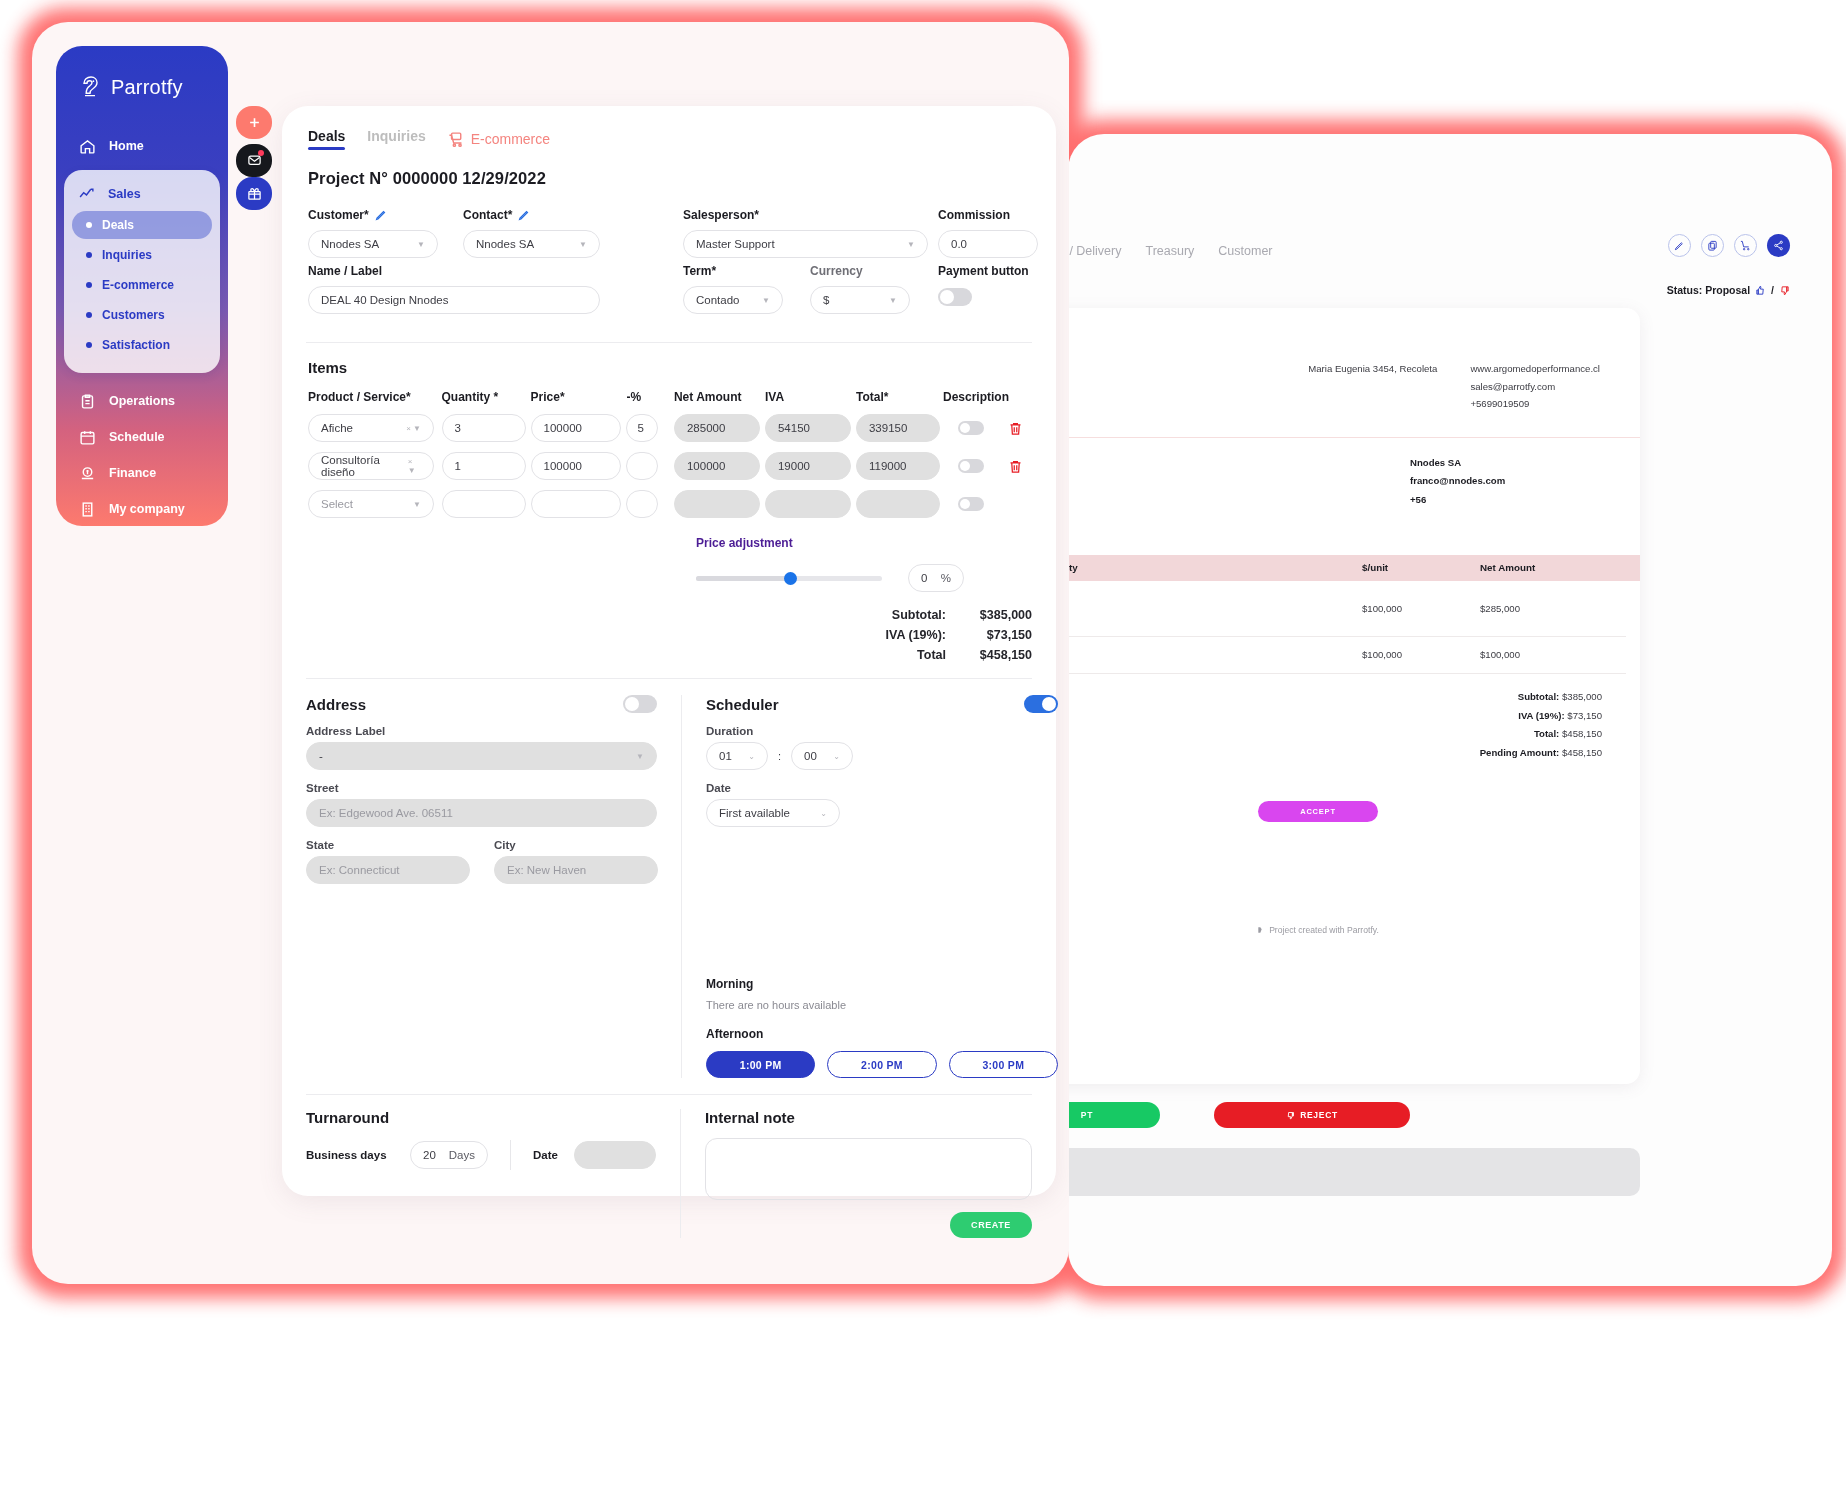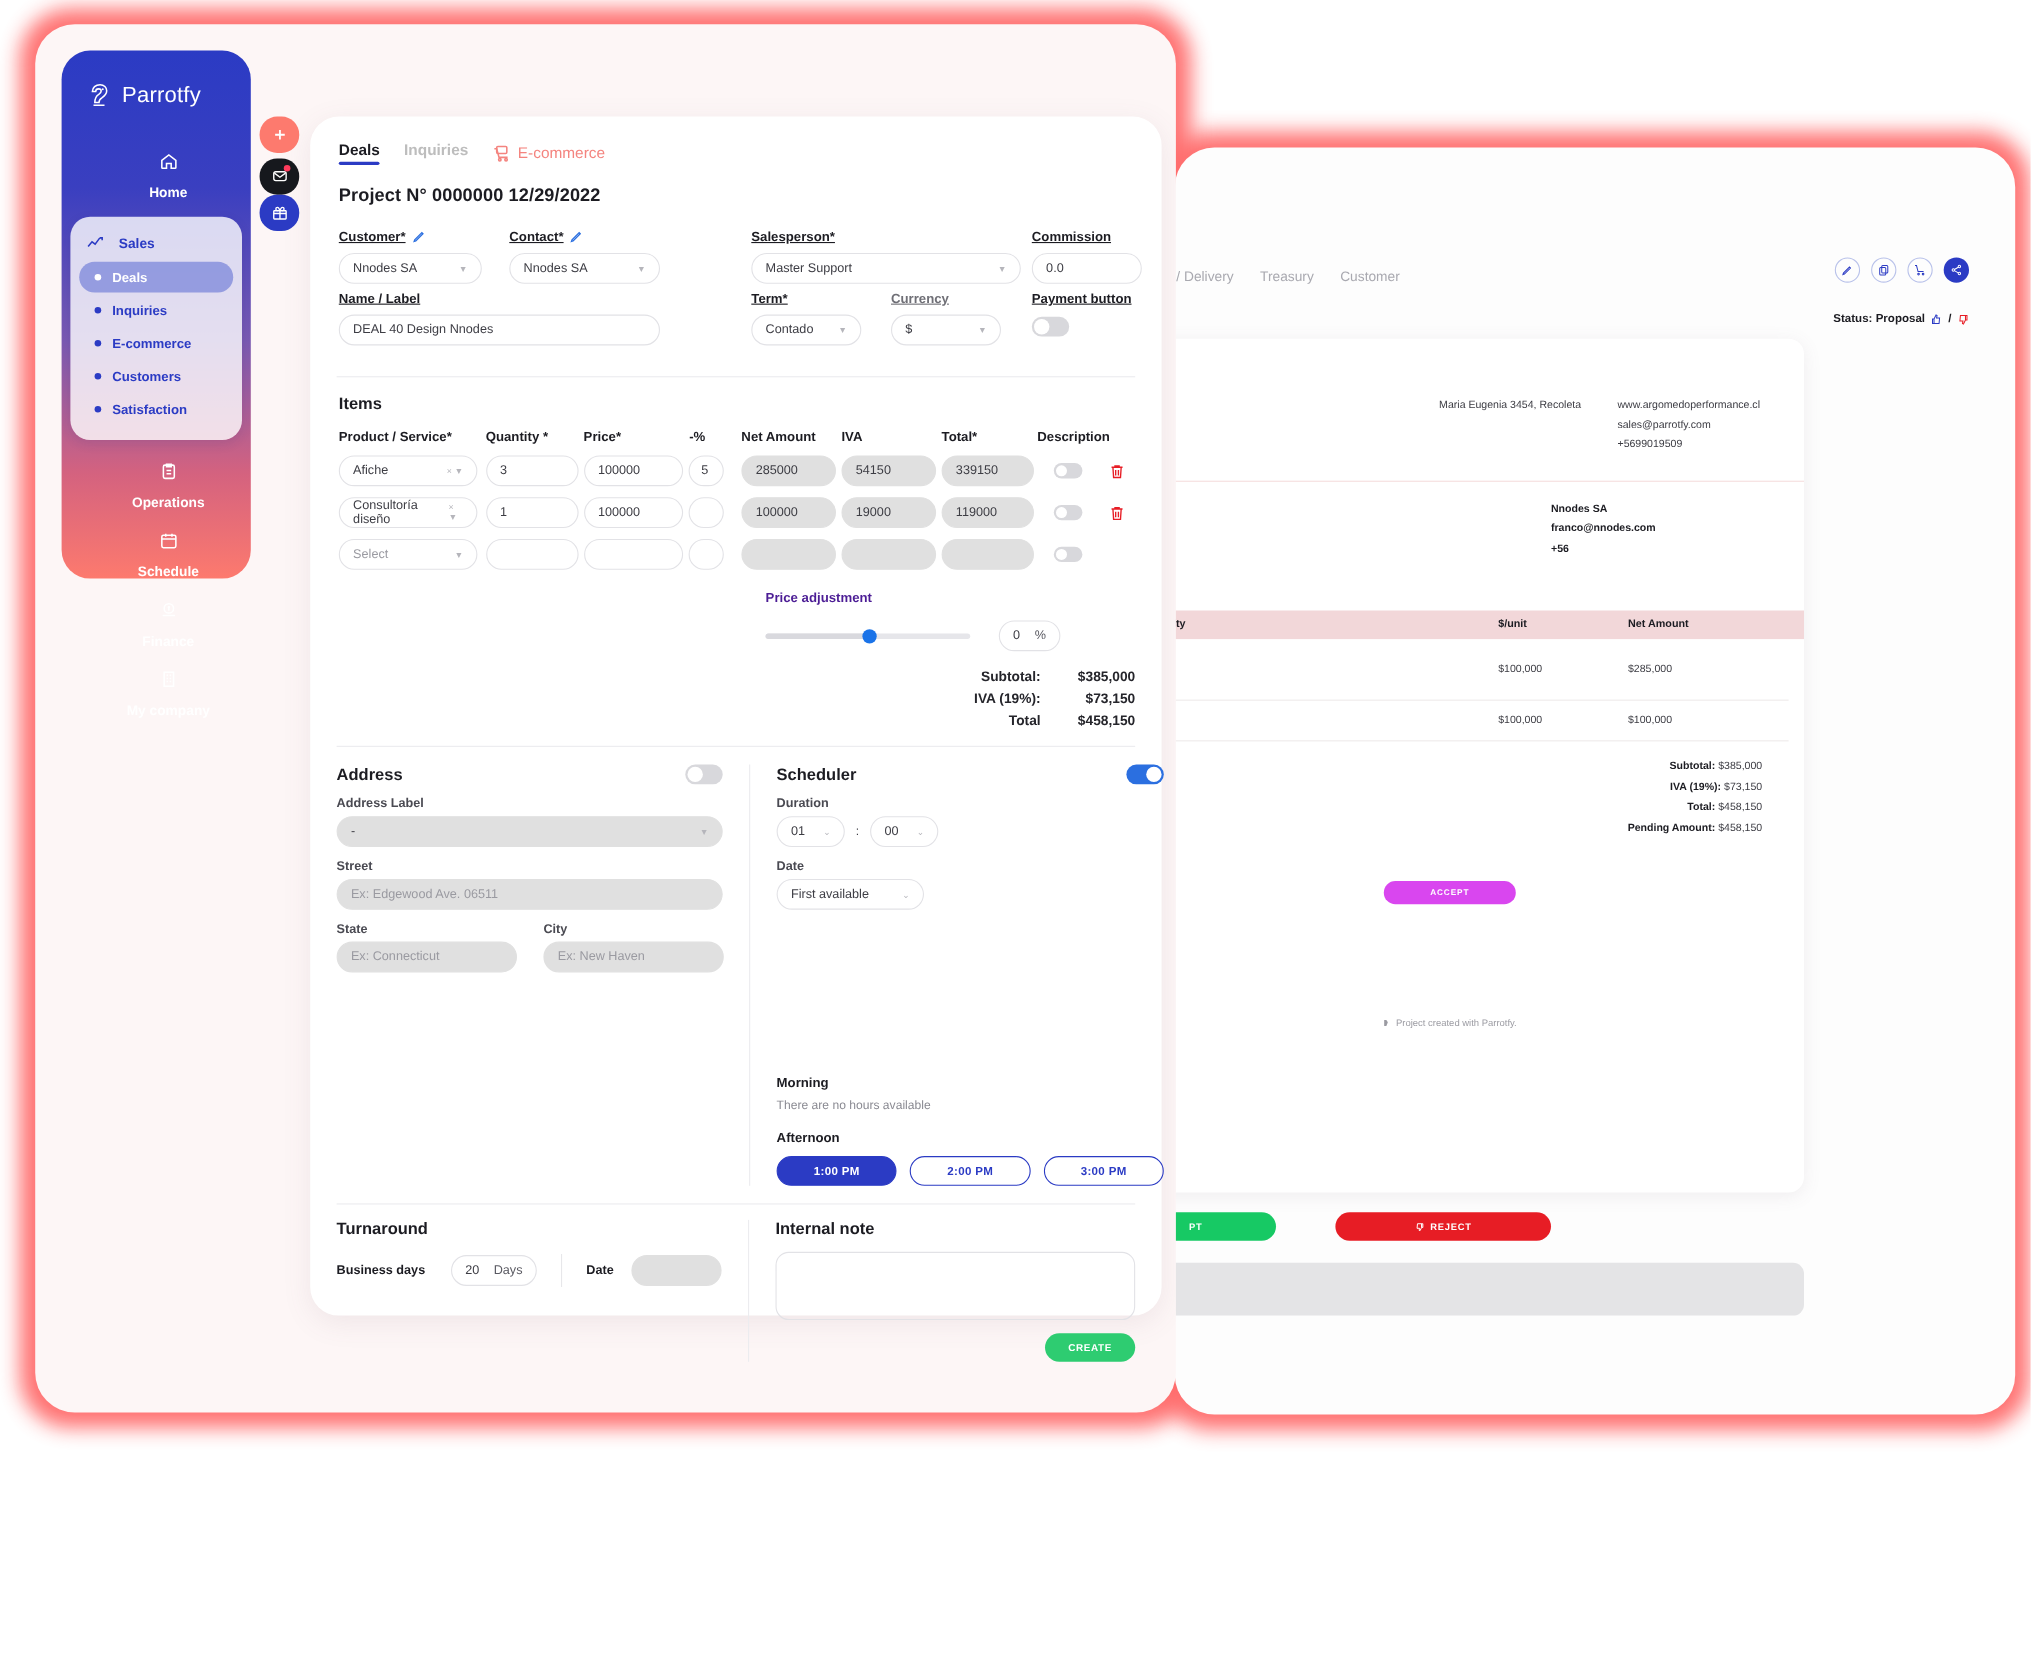--- a/index.html
+++ b/index.html
@@ -44,21 +44,20 @@
     color: #fff;
     padding-top: 28px;
     z-index: 6;
   }
   .brand { display:flex; align-items:center; gap:7px; padding-left:24px; margin-bottom:28px; }
   .brand-name { font-size:20px; font-weight:400; letter-spacing:.2px; }
   .nav-item {
     display:flex; align-items:center; gap:13px;
     padding:9px 0 9px 22px; font-size:12.5px; font-weight:700;
     color:#fff;
-    flex-direction:column;
   }
   .nav-ico { width:18px; height:18px; display:inline-flex; align-items:center; justify-content:center; }
   .nav-ico svg { width:17px; height:17px; }
 
   .sales-card {
     margin: 6px 8px 10px 8px;
     background: rgba(255,255,255,.80);
     border-radius: 18px;
     padding: 8px 0 12px 0;
     box-shadow: 0 3px 10px rgba(40,40,120,.12);
@@ -105,21 +104,21 @@
   .tab.active { color:#1c1c22; }
   .tab.active:after {
     content:""; position:absolute; left:0; bottom:0; width:100%; height:3px;
     background:#2b3bc4; border-radius:2px;
   }
   .tab-ecom { display:flex; align-items:center; gap:6px; color:#f4847f; font-weight:400; font-size:14px;}
   .tab-ecom svg { width:17px; height:17px; }
 
   .proj-title { margin: 19px 0 20px 2px; font-size:16.5px; font-weight:700; color:#1c1c22; letter-spacing:.1px;}
 
-  .lbl { font-size:12px; font-weight:700; color:#1c1c22; display:flex; align-items:center; gap:6px;text-decoration:underline; }
+  .lbl { font-size:12px; font-weight:700; color:#1c1c22; display:flex; align-items:center; gap:6px; }
   .lbl-light { font-size:12px; font-weight:700; color:#6f6f76; }
   .pen { width:12px; height:12px; }
 
   .inp {
     height:28px; border:1px solid #e2e2e6; border-radius:15px;
     background:#fff; display:flex; align-items:center; padding: 0 12px;
     font-size:11.5px; color:#3d3d44;
   }
   .inp .caret { margin-left:auto; color:#b5b5bb; font-size:8px; }
   .inp.placeholder { color:#9a9aa1;align-items:center; }

